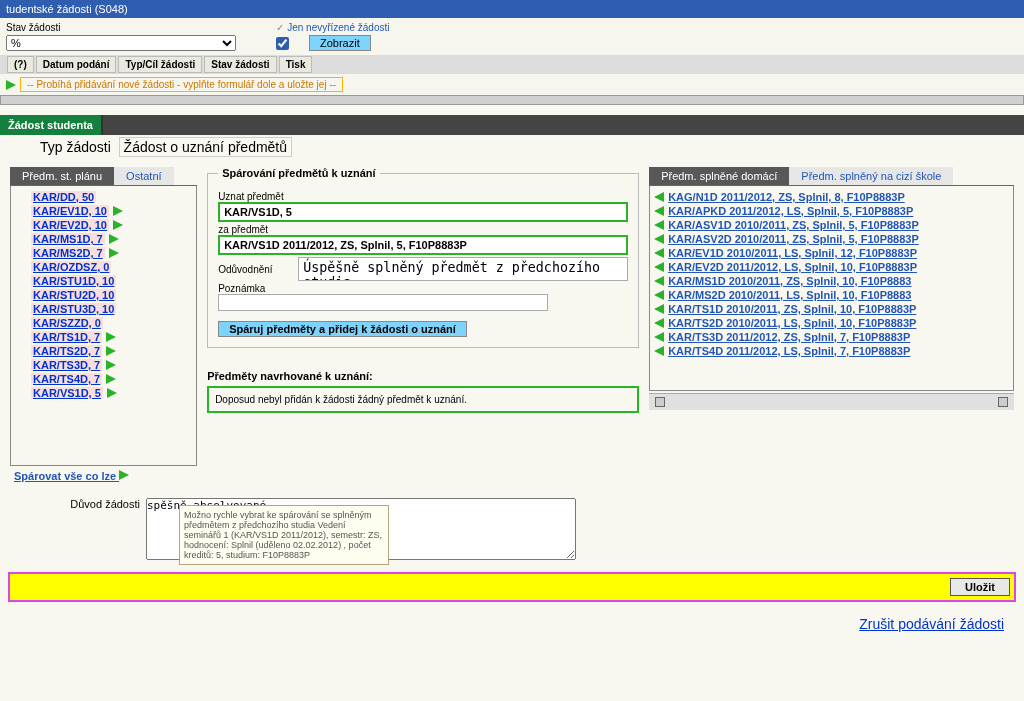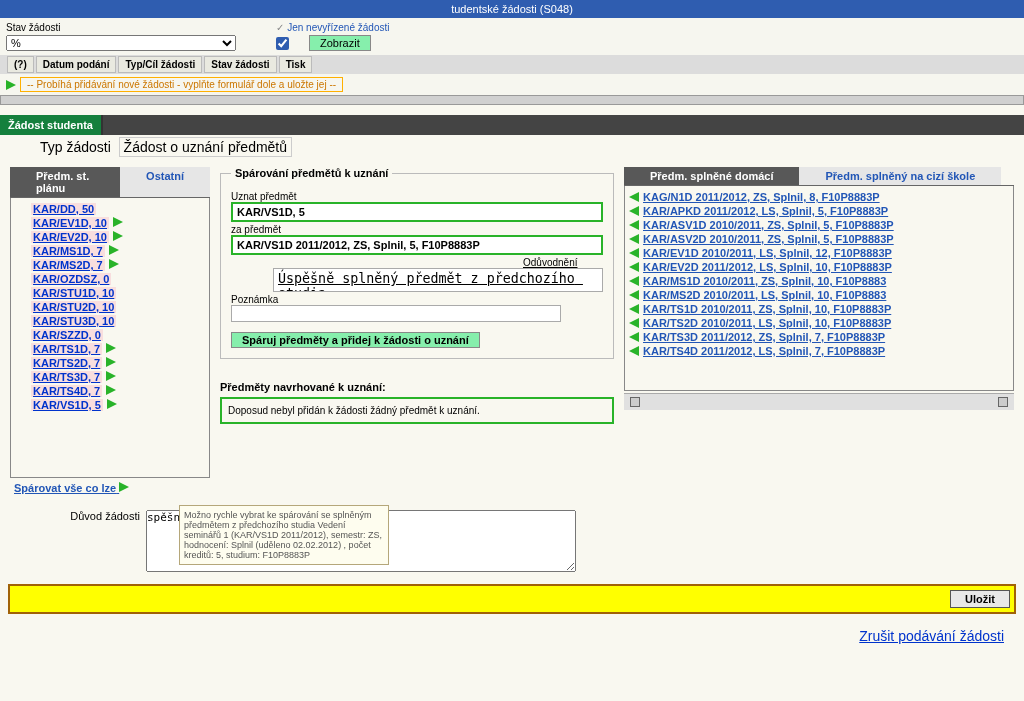--- a/index.html
+++ b/index.html
@@ -1,59 +1,59 @@
 <!DOCTYPE html>
 <html><head>
 <meta charset="utf-8">
 <style>
 * { box-sizing: border-box; margin: 0; padding: 0; }
 body { font-family: Verdana, Arial, sans-serif; font-size: 11px; background: #f9f8f0; width: 1024px; height: 701px; overflow: hidden; }
 a { color: #0033cc; }
-.title-bar { background: #2f5db0; color: #fff; padding: 3px 0; font-size: 11px; text-align: center; }
+.title-bar { background: #2f5db0; color: #fff; padding: 3px 6px; font-size: 11px; }
 .filter-row { padding: 4px 6px; display: flex; gap: 40px; align-items: center; background: #f6f6ef;}
 .filter-group { display: flex; flex-direction: column; gap: 2px; font-size: 10px; }
 .filter-group select { width: 230px; font-size: 11px; }
 input[type=checkbox] { accent-color: #2f5db0; }
-.btn { font-size:11px; background:#86efac; border:1px solid #888; padding:1px 10px; cursor:pointer; }
+.btn { font-size:11px; background:#7dd3fc; border:1px solid #888; padding:1px 10px; cursor:pointer; }
 .col-head { background: #dcdcdc; display:flex; gap:2px; padding:1px; align-items:center; }
 .ch { border:1px solid #bbb; background:#e9e9e0; padding:2px 6px; font-weight:bold; font-size:10px; }
 .notice-row { padding:3px 6px; display:flex; align-items:center; gap:4px; background:#f6f6ef; }
 .notice { border:1px solid #ffb000; color:#cc7700; padding:1px 6px; font-size:10px; }
 .tab-bar { display:flex; background:#444; margin-top:10px; }
 .tab-main { background:#15803d; color:#fff; font-weight:bold; padding:4px 8px; font-size:11px; border-right:2px solid #333;}
 .type-row { padding:4px 40px; font-size:14px; }
 .layout { display:flex; gap:10px; padding:8px 10px; }
 .tabs { display:flex; border-bottom:1px solid #666; }
-.sub-tab { padding:3px 26px; font-size:11px; font-weight:bold; cursor:pointer; }
+.sub-tab { padding:3px 12px; font-size:11px; font-weight:normal; cursor:pointer; }
 .sub-tab.active { background:#585858; color:#fff; }
 .sub-tab.inactive { background:#e6e6e6; color:#2256b6; }
 .left-panel { width:200px; }
 .list-box { height:280px; overflow-y:auto; padding:4px; border:1px solid #888; border-top:none;}
-.item-row { display:flex; gap:4px; padding:1px 16px; }
+.item-row { display:flex; align-items:center; gap:4px; padding:1px 16px; }
 .item-row a { background:#f8dede; padding:0 2px; font-weight:bold; text-decoration:underline; }
 .arrow-r, .arrow-l { width:0;height:0; }
 .arrow-r { border-top:5px solid transparent; border-bottom:5px solid transparent; border-left:10px solid #29b329; }
 .arrow-l { border-top:5px solid transparent; border-bottom:5px solid transparent; border-right:10px solid #29b329; }
 .pair-link { color:#2256b6; font-weight:bold; padding:4px; display:inline-block; text-decoration:underline; }
 .mid-panel { flex:1; }
 fieldset { border:1px solid #bbb; padding:10px; margin-bottom:22px; }
 legend { font-size:11px; font-weight:bold; padding:0 4px; }
 .form-row { display:flex; align-items:flex-start; margin:2px 0;flex-direction:column; }
 .form-row label { width:80px; font-size:10px; }
 .green-box { border:2px solid #29b329; background:#fff; width:100%; padding:2px 4px; font-weight:bold; }
 textarea.green-box { font-weight:normal; height:24px; resize:none; font-family:monospace; }
 .prop-box { border:2px solid #29b329; padding:6px; font-size:10px; }
 .right-panel { width:390px; }
 .right-list { height:205px; overflow-y:auto; padding:4px; border:1px solid #888; border-top:none;}
 .right-item { display:flex; gap:4px; align-items:center; padding:1px 0; }
 .right-item a { color:#2256b6; font-weight:bold; text-decoration:underline; font-size:11px; white-space: nowrap; }
 .tooltip { position:absolute; left:179px; top:505px; width:210px; background:#fefdef; border:1px solid #b5a77a; padding:4px; font-size:9px; color:#555; z-index:10;}
 .reason { display:flex; gap:6px; padding:4px 20px; align-items:flex-start; }
 .reason textarea { width:430px; height:62px; font-family:monospace; font-size:11px; }
-.save-bar { margin:8px; background:#ffff00; border:2px solid #a16207; padding:4px; text-align:right; }
+.save-bar { margin:8px; background:#ffff00; border:2px solid #d946ef; padding:4px; text-align:right; }
 .save-bar button { font-weight:bold; padding:2px 14px; font-size:11px; border:1px solid #555; background:#e8e8e8;}
 .cancel { text-align:right; padding:6px 20px; font-size:14px; }
 .gray-gap { background:#d0d0d0; height:10px; border:1px solid #999;}
 .scroll-hint { background: #e0e0e0; border-top:1px solid #aaa; margin-top:2px; padding:3px 6px; display:flex; justify-content:space-between;}
 .sq { width:14px; height:6px; background:#888;}
 </style>
 </head>
 <body>
 
 <div class="title-bar">tudentské žádosti (S048)</div>
@@ -167,21 +167,21 @@
     <fieldset>
       <legend>Spárování předmětů k uznání</legend>
       <div class="form-row">
         <label>Uznat předmět</label>
         <div class="green-box">KAR/VS1D, 5</div>
       </div>
       <div class="form-row">
         <label>za předmět</label>
         <div class="green-box">KAR/VS1D 2011/2012, ZS, Splnil, 5, F10P8883P</div>
       </div>
-      <div class="form-row" style="flex-direction:column; align-items:flex-end;text-decoration:underline;">
+      <div class="form-row" style="flex-direction:row; align-items:center;">
         <label>Odůvodnění</label>
         <textarea class="green-box" style="border: 1px solid rgb(170, 170, 170); width: 330px;">Úspěšně splněný předmět z předchozího studia</textarea>
       </div>
       <div class="form-row" style="flex-direction:column; align-items:flex-start;">
         <label>Poznámka</label>
         <input type="text" style="width: 330px; border: 1px solid rgb(170, 170, 170);">
       </div>
       <button class="btn" style="margin-top:8px; font-weight:bold;">Spáruj předměty a přidej k žádosti o uznání</button>
     </fieldset>
 

